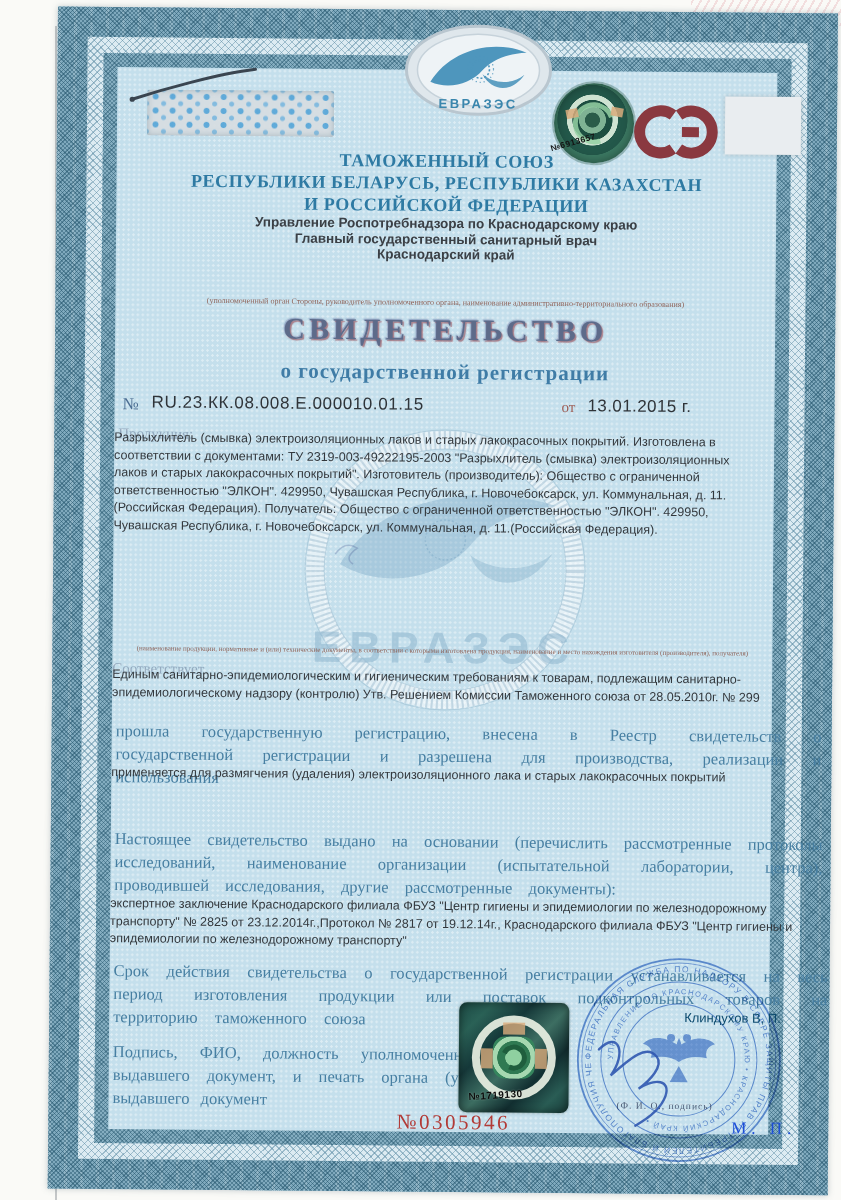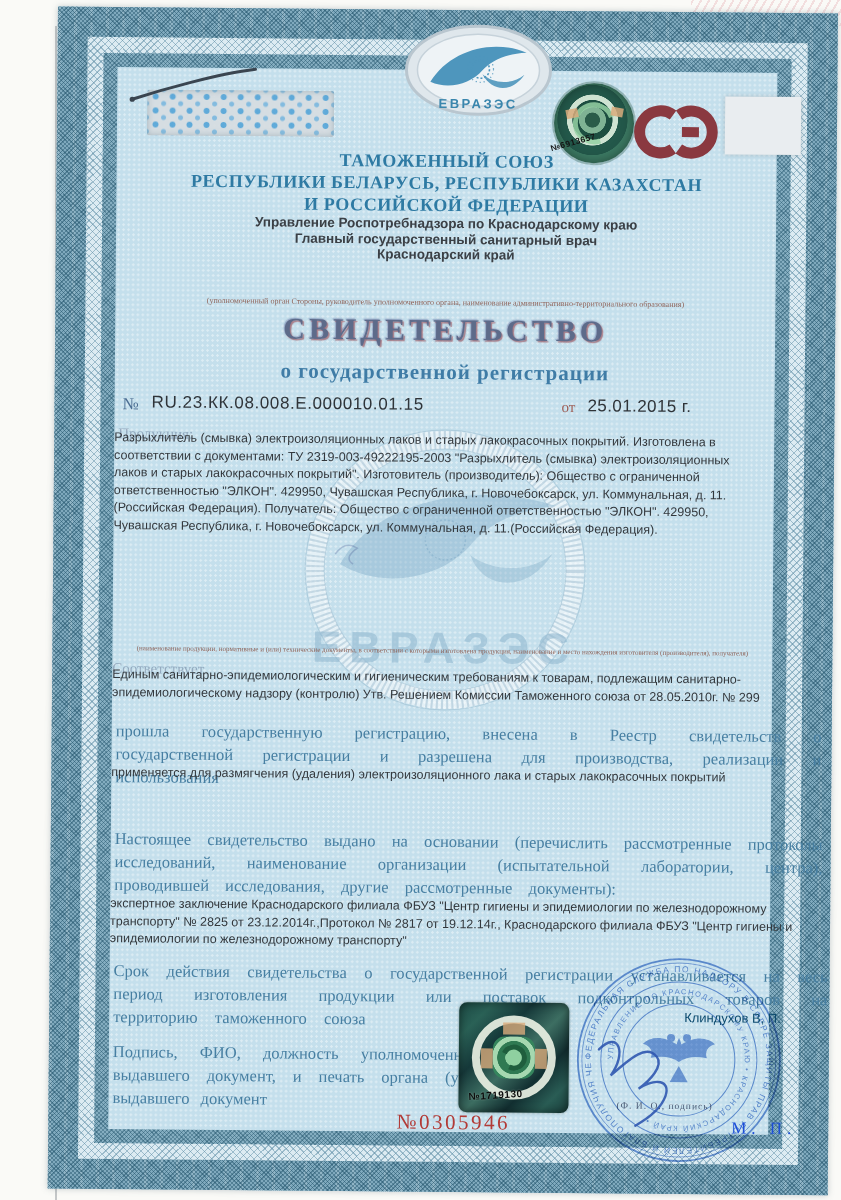--- a/index.html
+++ b/index.html
@@ -178,21 +178,21 @@
       </div>
       <div class="abs cap1">(уполномоченный орган Стороны, руководитель уполномоченного органа, наименование административно-территориального образования)</div>
 
       <div class="abs title-main">СВИДЕТЕЛЬСТВО</div>
       <div class="abs title-sub">о государственной регистрации</div>
 
       <div class="abs numrow">
         <span class="no-sign">№</span>
         <span class="no-val">RU.23.КК.08.008.Е.000010.01.15</span>
         <span class="ot">от</span>
-        <span class="date-val">25.01.2015 г.</span>
+        <span class="date-val">13.01.2015 г.</span>
       </div>
 
       <div class="abs faint-label prod-label">Продукция:</div>
       <div class="abs typed prod-text">Разрыхлитель (смывка) электроизоляционных лаков и старых лакокрасочных покрытий. Изготовлена в соответствии с документами: ТУ 2319-003-49222195-2003 "Разрыхлитель (смывка) электроизоляционных лаков и старых лакокрасочных покрытий". Изготовитель (производитель): Общество с ограниченной ответственностью "ЭЛКОН". 429950, Чувашская Республика, г. Новочебоксарск, ул. Коммунальная, д. 11.(Российская Федерация). Получатель: Общество с ограниченной ответственностью "ЭЛКОН". 429950, Чувашская Республика, г. Новочебоксарск, ул. Коммунальная, д. 11.(Российская Федерация).</div>
       <div class="abs cap2">(наименование продукции, нормативные и (или) технические документы, в соответствии с которыми изготовлена продукция, наименование и место нахождения изготовителя (производителя), получателя)</div>
 
       <div class="abs faint-label conf-label">Соответствует</div>
       <div class="abs typed conf-text">Единым санитарно-эпидемиологическим и гигиеническим требованиям к товарам, подлежащим санитарно-эпидемиологическому надзору (контролю) Утв. Решением Комиссии Таможенного союза от 28.05.2010г. № 299</div>
 
       <div class="abs para p-reg">прошла государственную регистрацию, внесена в Реестр свидетельств о государственной регистрации и разрешена для производства, реализации и использования</div>

